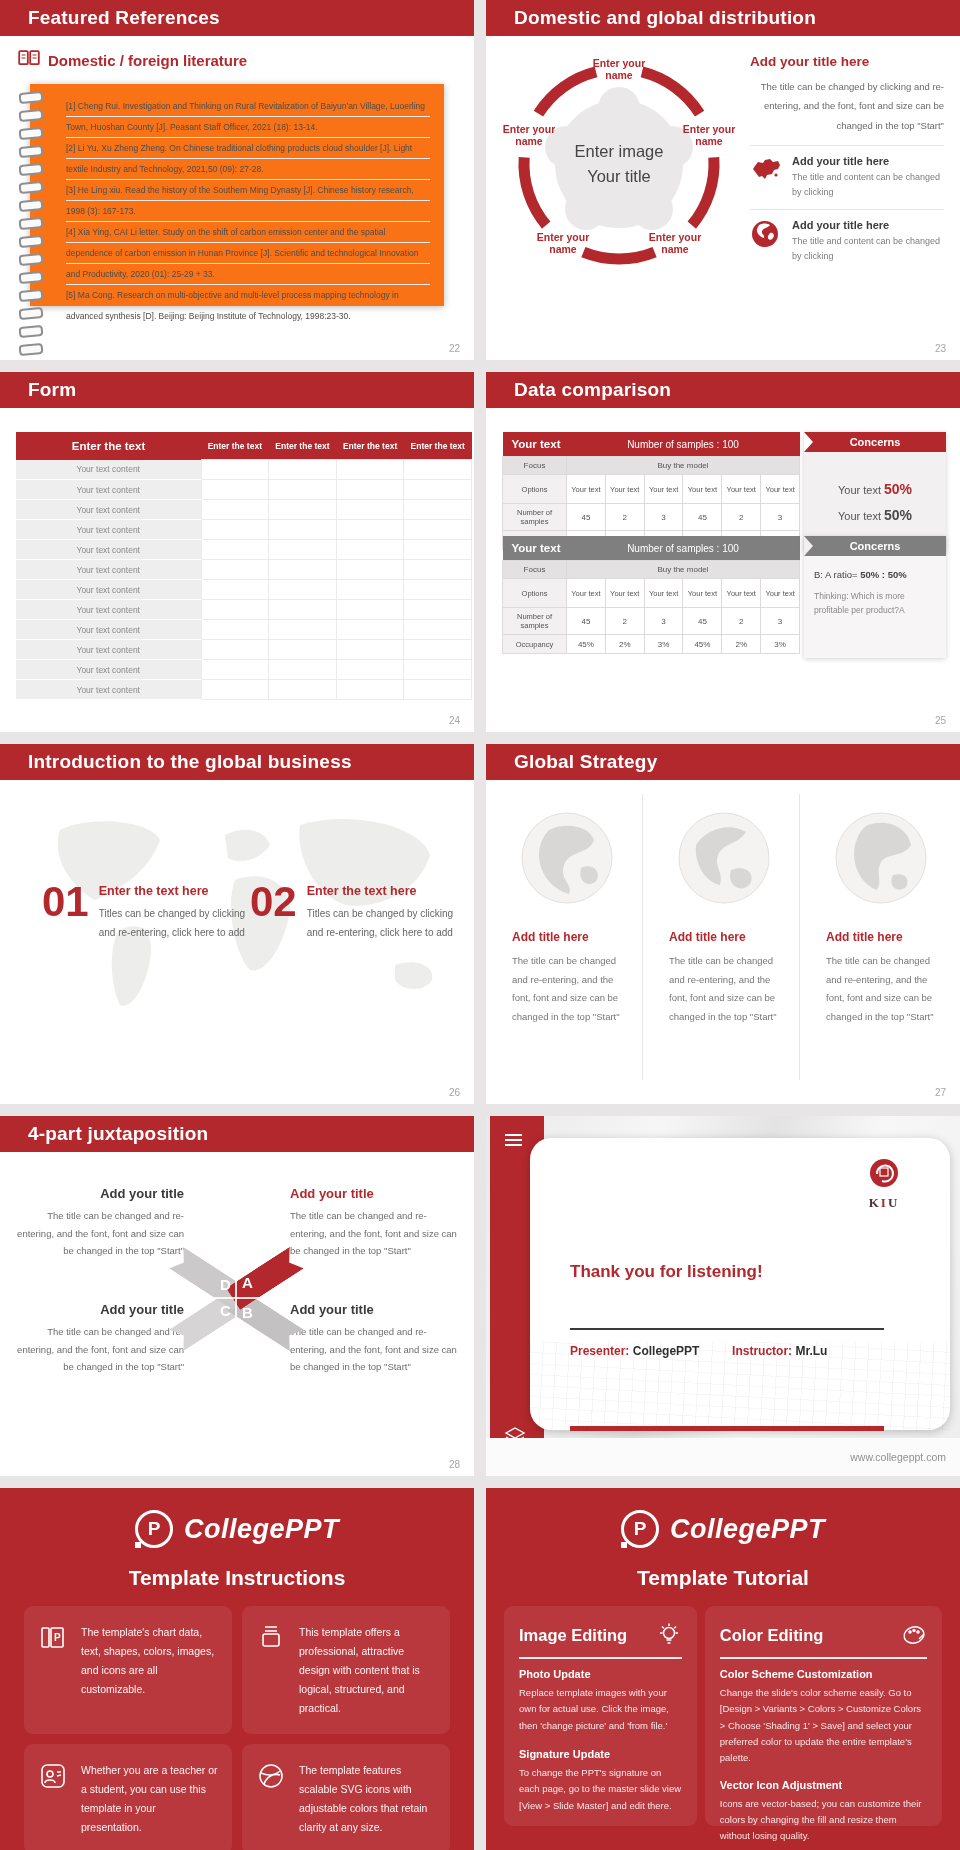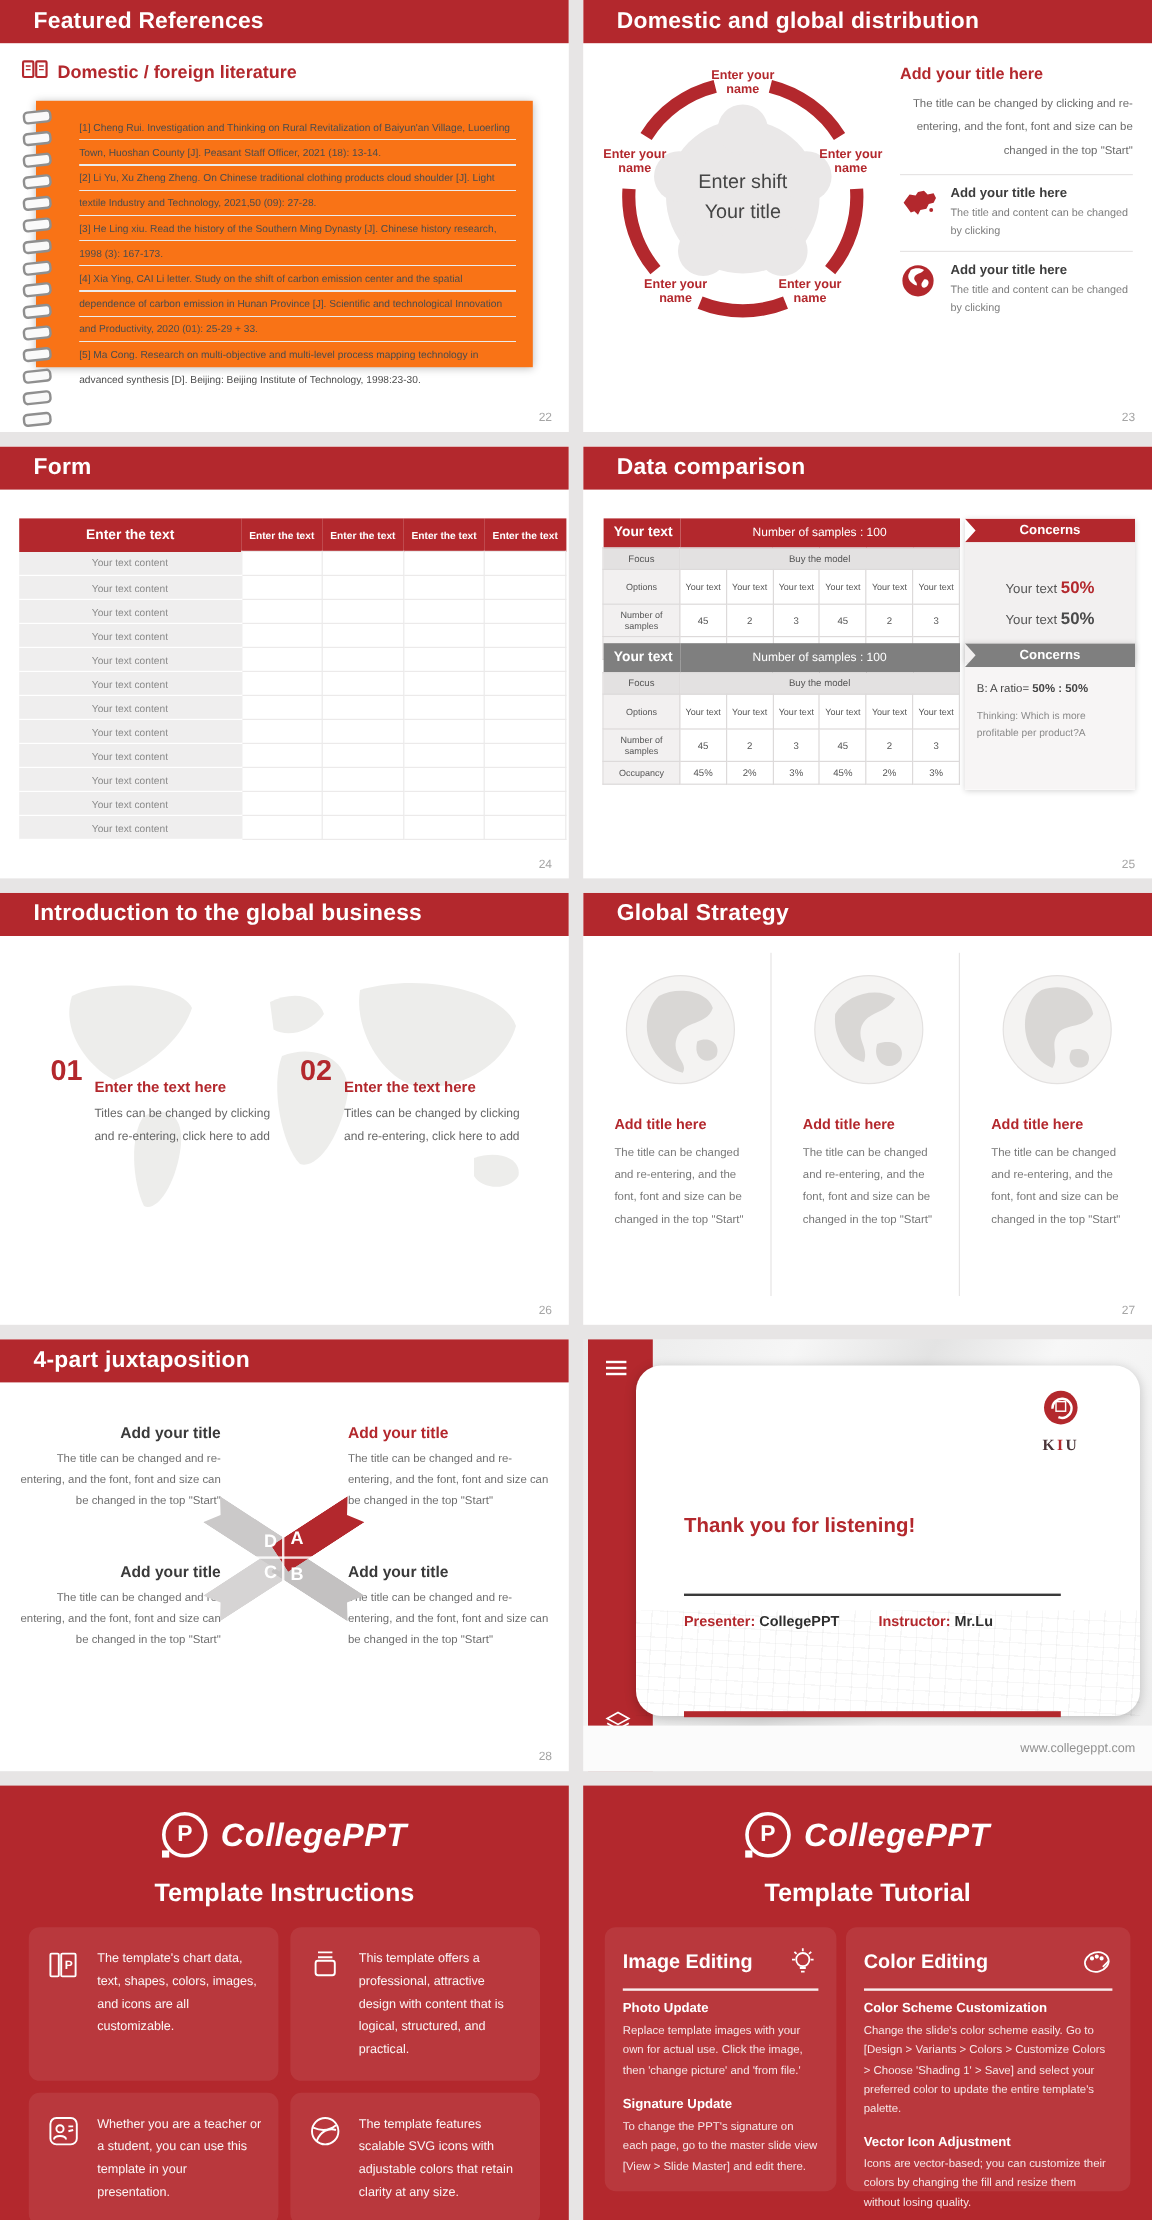--- a/index.html
+++ b/index.html
@@ -70,22 +70,22 @@
   .cline .val.red{color:#b3282d;}
   .cline .val.dark{color:#4a4a4a;}
   .ratio{font-size:9.5px;color:#444;}
   .ratio .val{font-weight:bold;}
   .think{margin-top:9px;font-size:8.5px;color:#8a8a8a;line-height:1.7;}
 
   
   .map26{position:absolute;left:0;top:36px;}
   .gitem{position:absolute;top:138px;display:flex;gap:10px;}
   .gitem.one{left:42px;} .gitem.two{left:250px;}
-  .gnum{font-size:24px;font-weight:bold;color:#b3282d;line-height:.95;}
-  .gtxt .t{font-size:12.5px;font-weight:bold;color:#b3282d;margin-top:17px;}
+  .gnum{font-size:42px;font-weight:bold;color:#b3282d;line-height:.95;}
+  .gtxt .t{font-size:12.5px;font-weight:bold;color:#b3282d;margin-top:2px;}
   .gtxt .b{font-size:10px;color:#666;line-height:1.9;margin-top:6px;width:160px;}
 
   
   .gcol{position:absolute;top:50px;width:150px;height:286px;}
   .gcol.c1{left:6px;border-right:1px solid #e6e4e4;}
   .gcol.c2{left:163px;border-right:1px solid #e6e4e4;}
   .gcol.c3{left:320px;}
   .gcol svg{display:block;margin:16px auto 0;}
   .g27-title{margin:24px 0 0 20px;font-size:12px;font-weight:bold;color:#b3282d;}
   .g27-body{margin:8px 18px 0 20px;font-size:9.5px;color:#777;line-height:1.95;}
@@ -228,21 +228,21 @@
         </g>
         <g fill="none" stroke="#b3282d" stroke-width="11">
           <path d="M140.0 24.9 A95 95 0 0 1 197.6 66.7"></path>
           <path d="M211.8 110.4 A95 95 0 0 1 189.8 178.1"></path>
           <path d="M152.6 205.1 A95 95 0 0 1 81.4 205.1"></path>
           <path d="M44.2 178.1 A95 95 0 0 1 22.2 110.4"></path>
           <path d="M36.4 66.7 A95 95 0 0 1 94.0 24.9"></path>
         </g>
       </svg>
       <div class="fcenter">
-        <div>Enter shift</div>
+        <div>Enter image</div>
         <div>Your title</div>
       </div>
       <div class="petal" style="left:117px;top:27px">Enter your name</div>
       <div class="petal" style="left:207px;top:93px">Enter your name</div>
       <div class="petal" style="left:173px;top:201px">Enter your name</div>
       <div class="petal" style="left:61px;top:201px">Enter your name</div>
       <div class="petal" style="left:27px;top:93px">Enter your name</div>
     </div>
     <div class="r23">
       <div class="r23-title">Add your title here</div>

